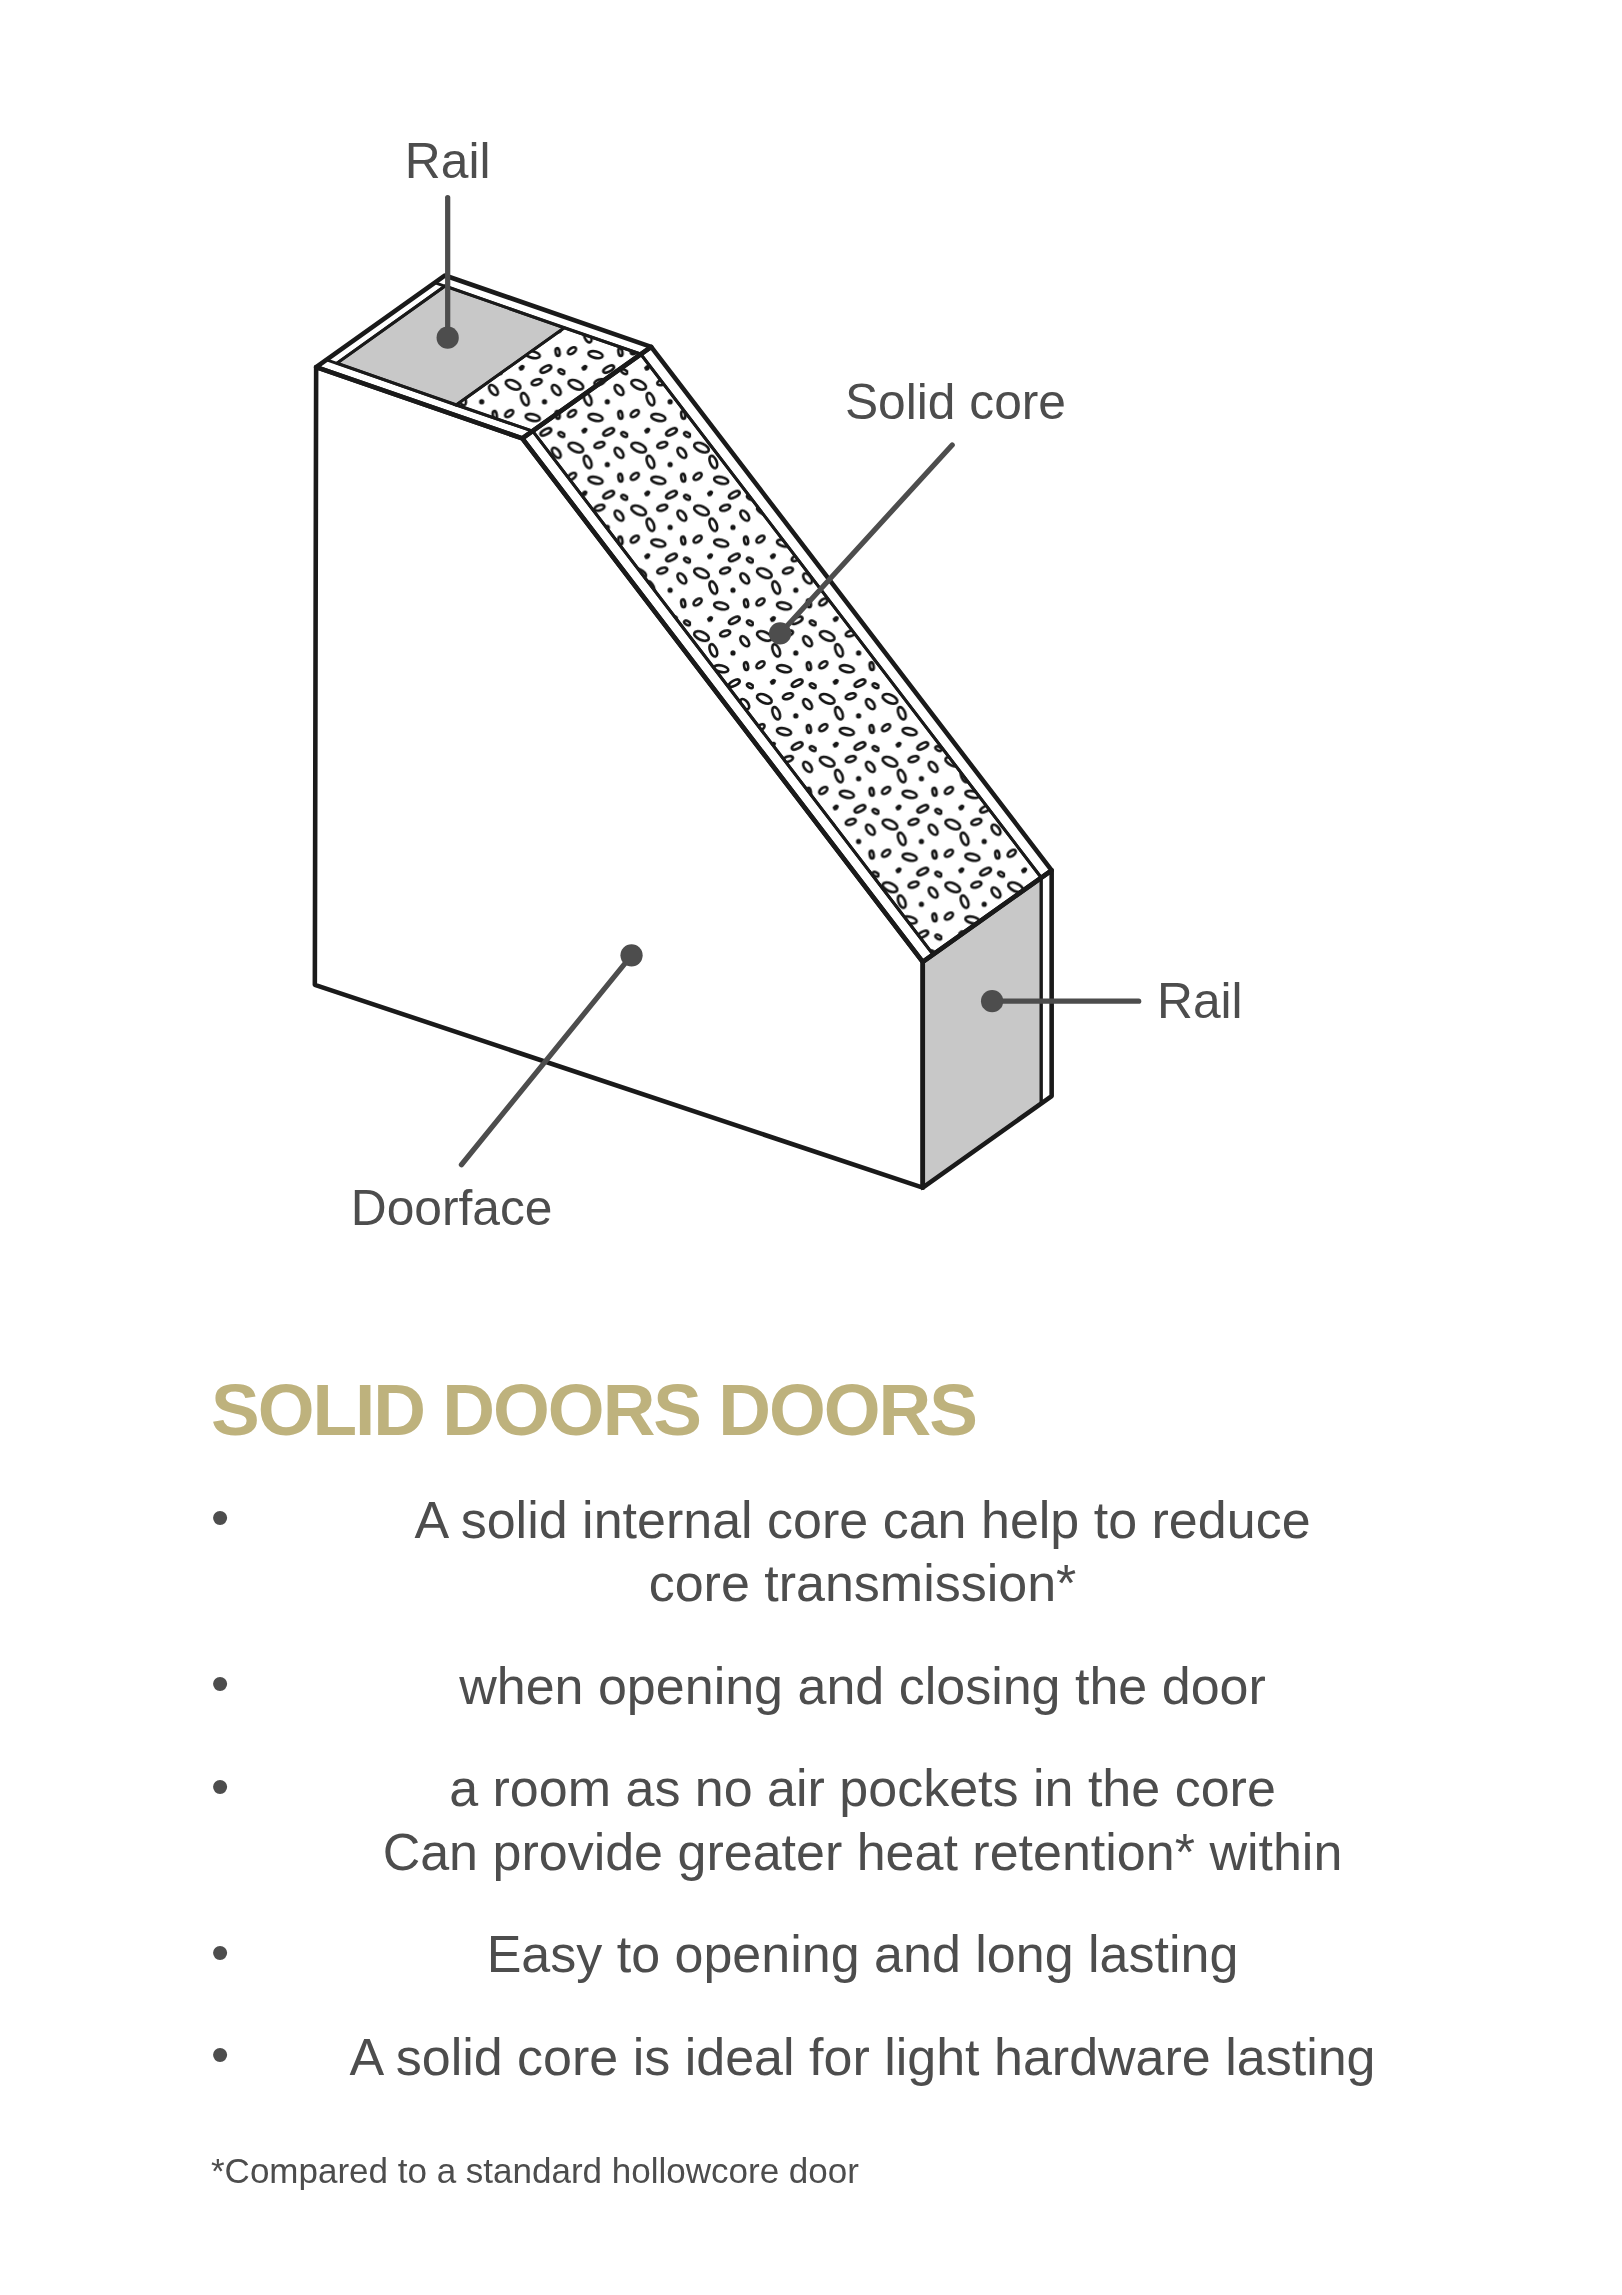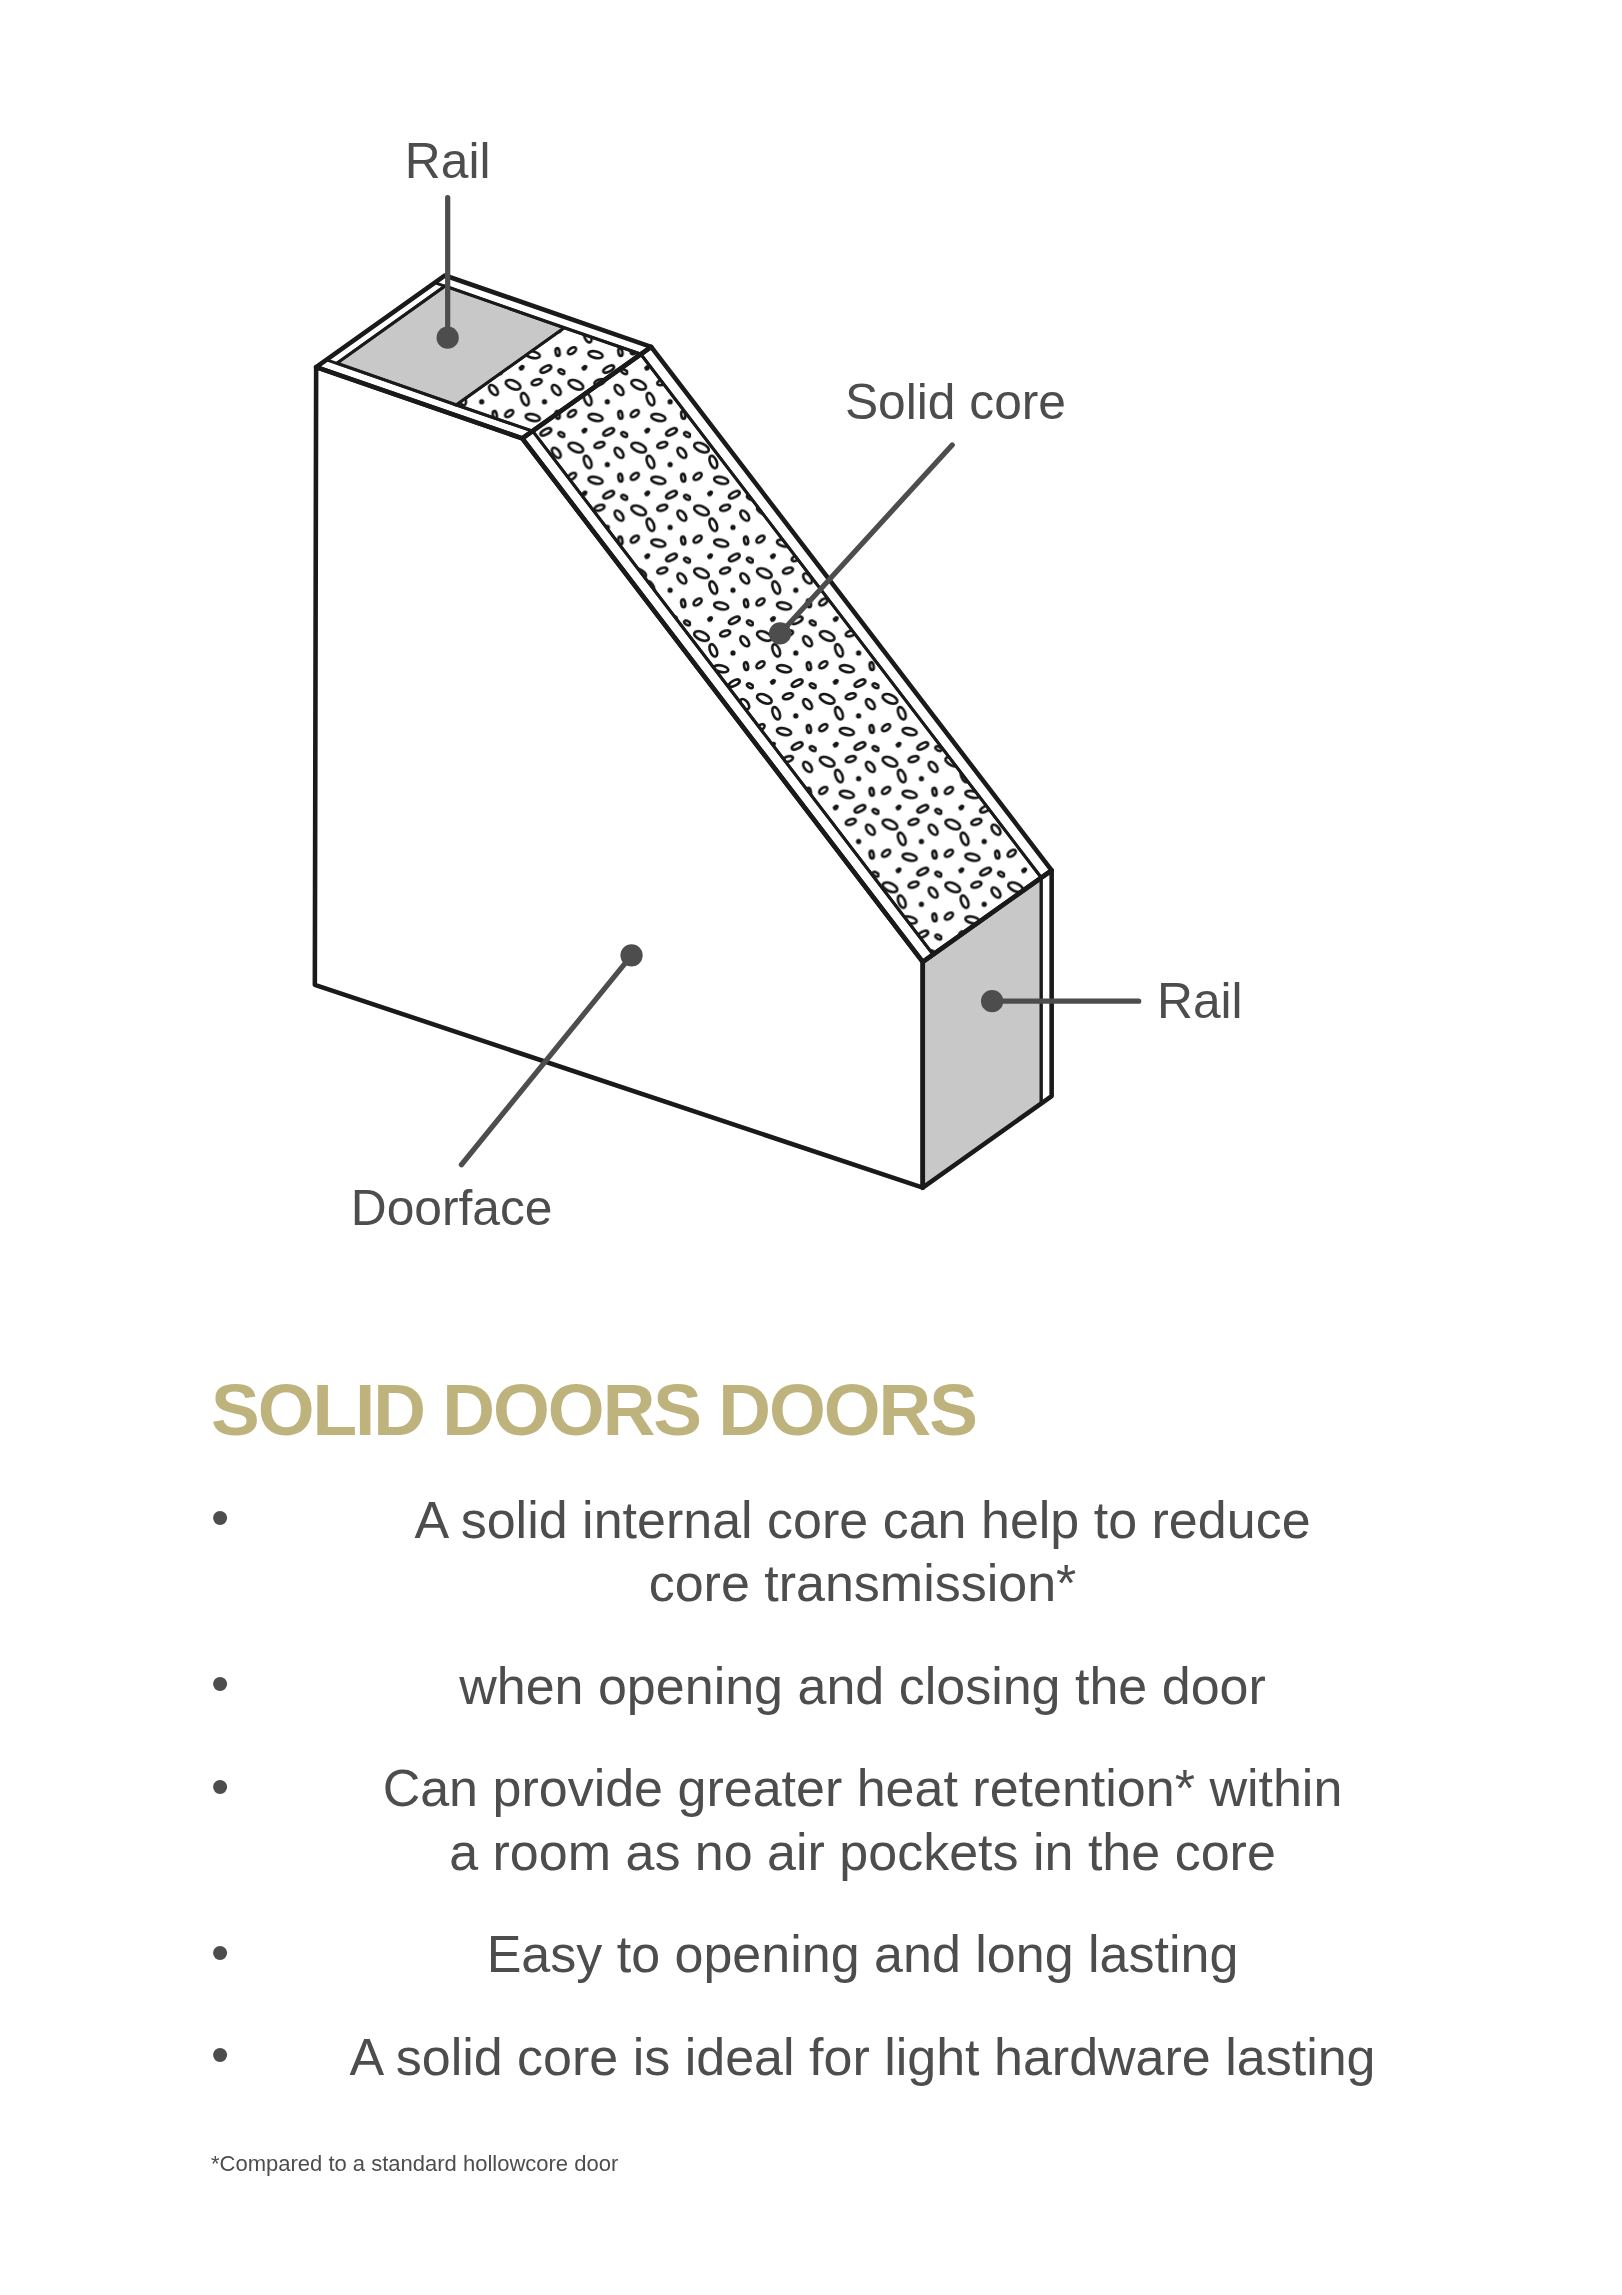--- a/index.html
+++ b/index.html
@@ -30,21 +30,21 @@
     padding-left:48px;
     font-size:52px;
     line-height:1.22;
     margin-bottom:39px;
   }
   ul.benefits .marker{
     position:absolute;left:0;top:-2.6px;
   }
   ul.benefits .line{display:block;white-space:nowrap;text-align:center;}
   .footnote{
-    font-size:22px;
+    font-size:35px;
     margin:62px 0 0 0;
   }
 </style>
 </head>
 <body>
 
 <div class="diagram-wrap">
 <svg width="1623" height="1276" viewBox="0 0 2480 1950" xmlns="http://www.w3.org/2000/svg">
   <defs>
     <pattern id="chips" width="96" height="96" patternUnits="userSpaceOnUse">
@@ -116,22 +116,22 @@
       <span class="marker">•</span>
       <span class="line">A solid internal core can help to reduce</span>
       <span class="line">core transmission*</span>
     </li>
     <li>
       <span class="marker">•</span>
       <span class="line">when opening and closing the door</span>
     </li>
     <li>
       <span class="marker">•</span>
+      <span class="line">a room as no air pockets in the core</span>
       <span class="line">Can provide greater heat retention* within</span>
-      <span class="line">a room as no air pockets in the core</span>
     </li>
     <li>
       <span class="marker">•</span>
       <span class="line">Easy to opening and long lasting</span>
       <span class="line"></span>
     </li>
     <li>
       <span class="marker">•</span>
       <span class="line">A solid core is ideal for light hardware lasting</span>
       <span class="line"></span>

